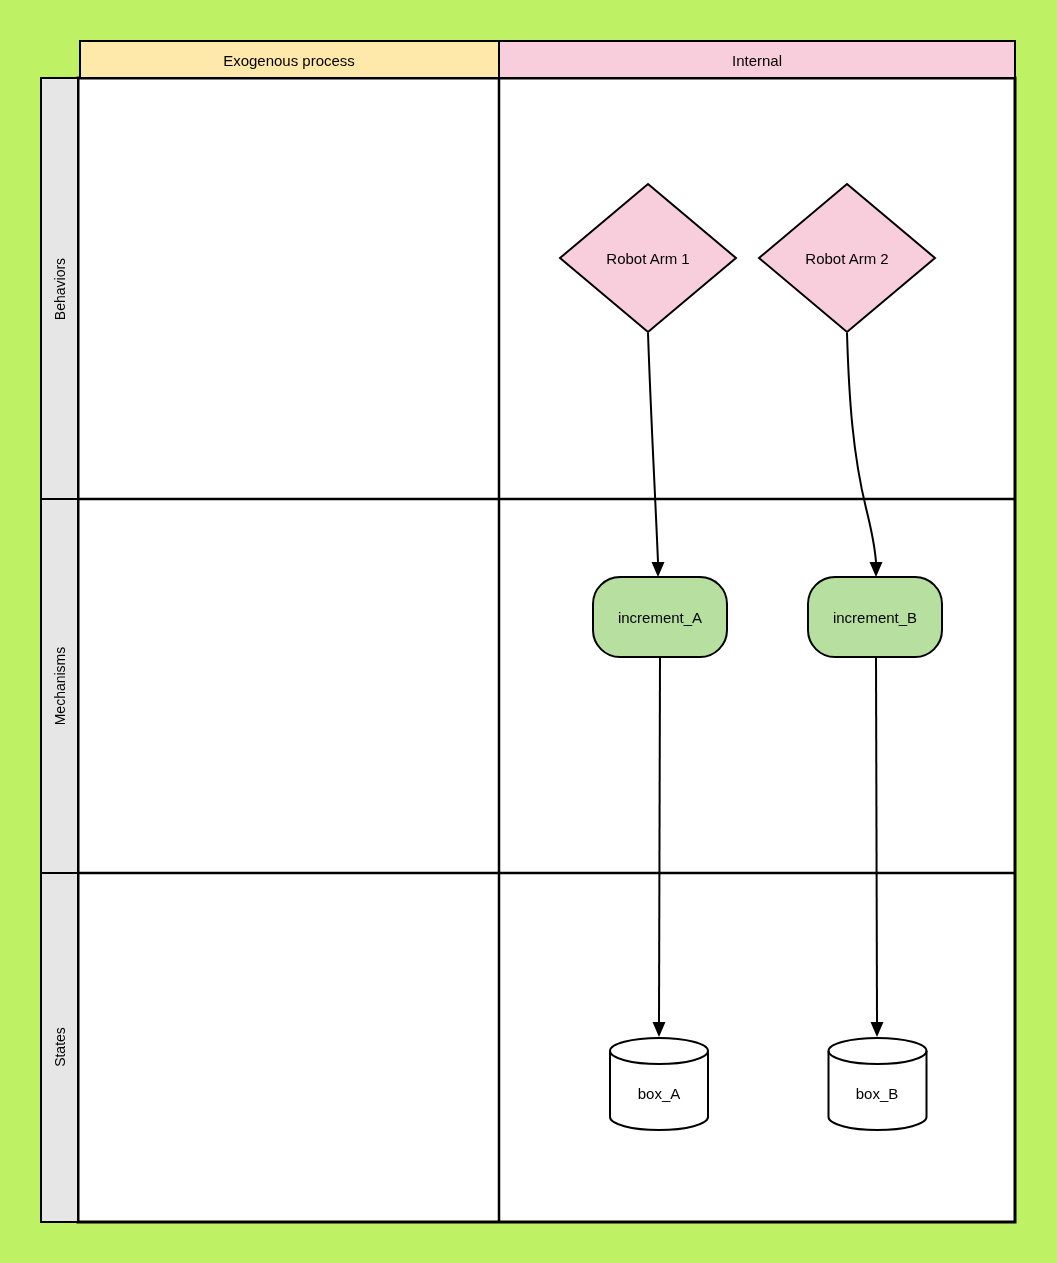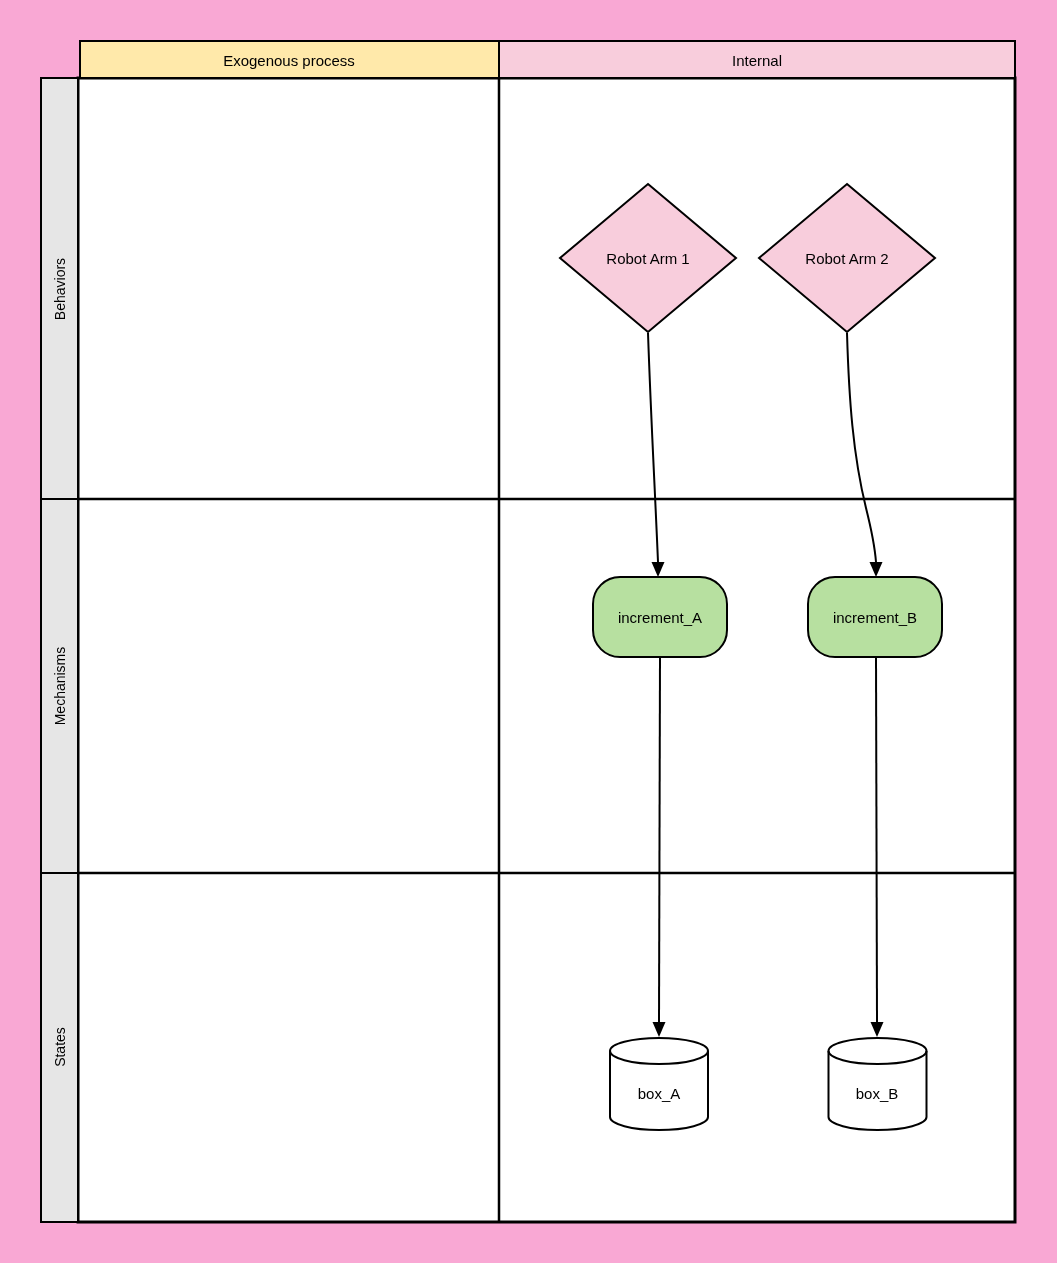--- a/index.html
+++ b/index.html
@@ -4,21 +4,21 @@
 <style>
   html, body {
     margin: 0;
     padding: 0;
     background: #ffffff;
   }
   .canvas {
     position: relative;
     width: 1057px;
     height: 1263px;
-    background: #f9a8d4;
+    background: #bef264;
     font-family: "Liberation Sans", "DejaVu Sans", sans-serif;
   }
   svg text {
     font-family: "Liberation Sans", "DejaVu Sans", sans-serif;
     fill: #000000;
   }
   .lbl { font-size: 15px; }
   .row-lbl { font-size: 14px; }
   .hdr-lbl { font-size: 15px; }
 </style>

